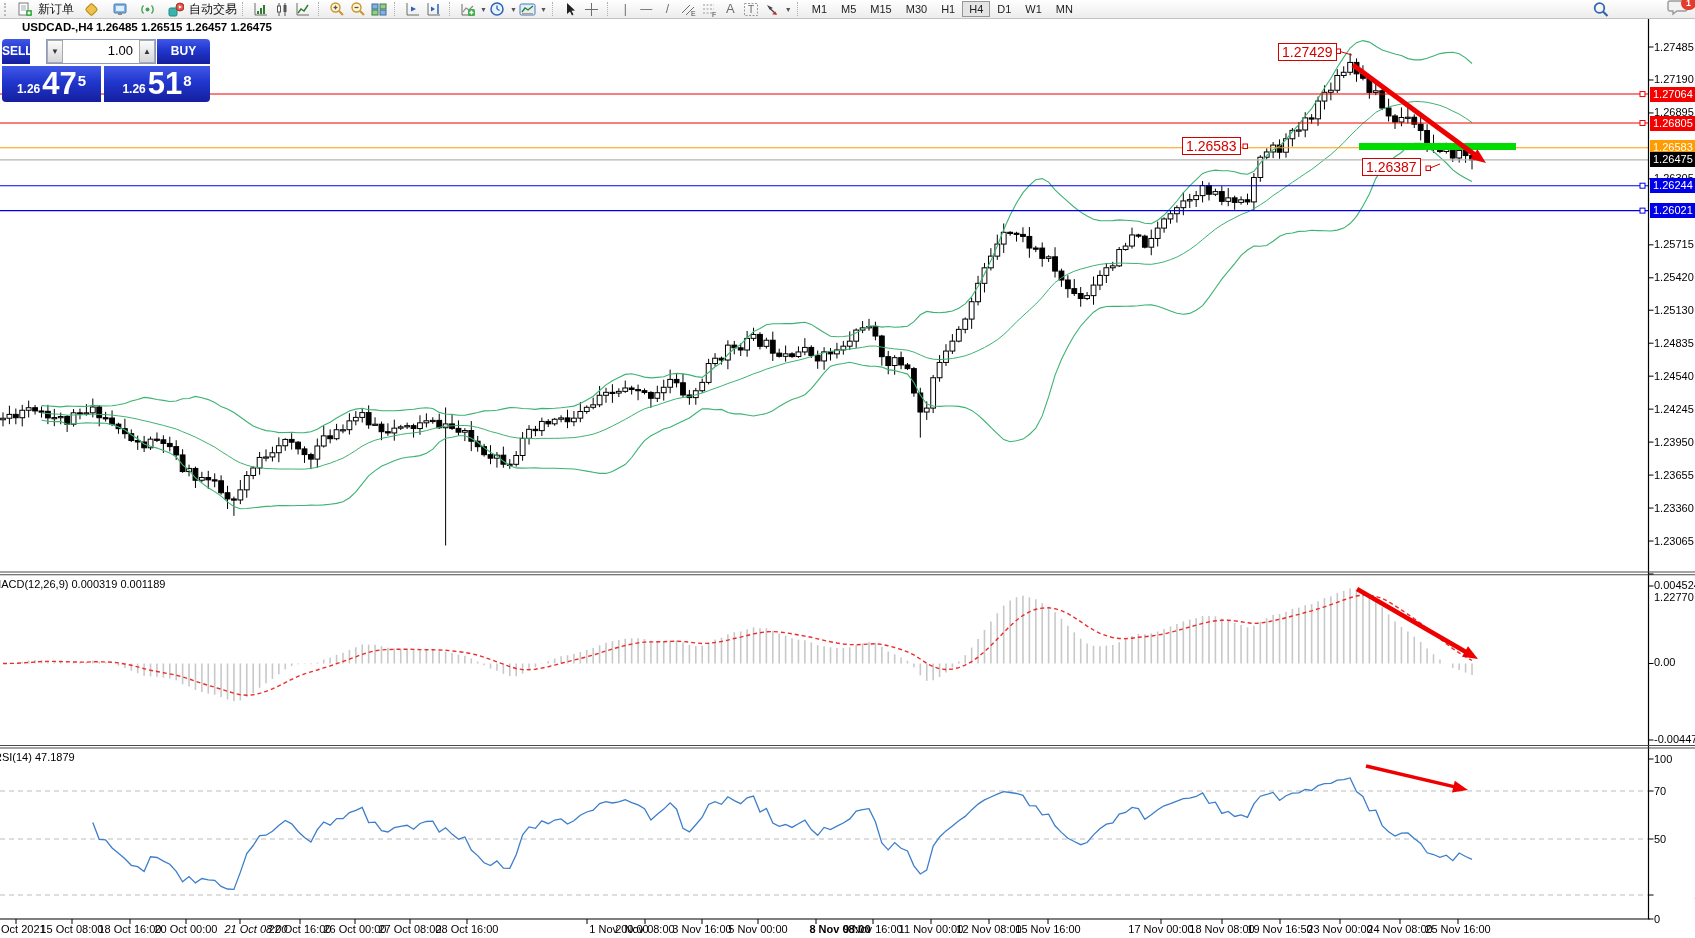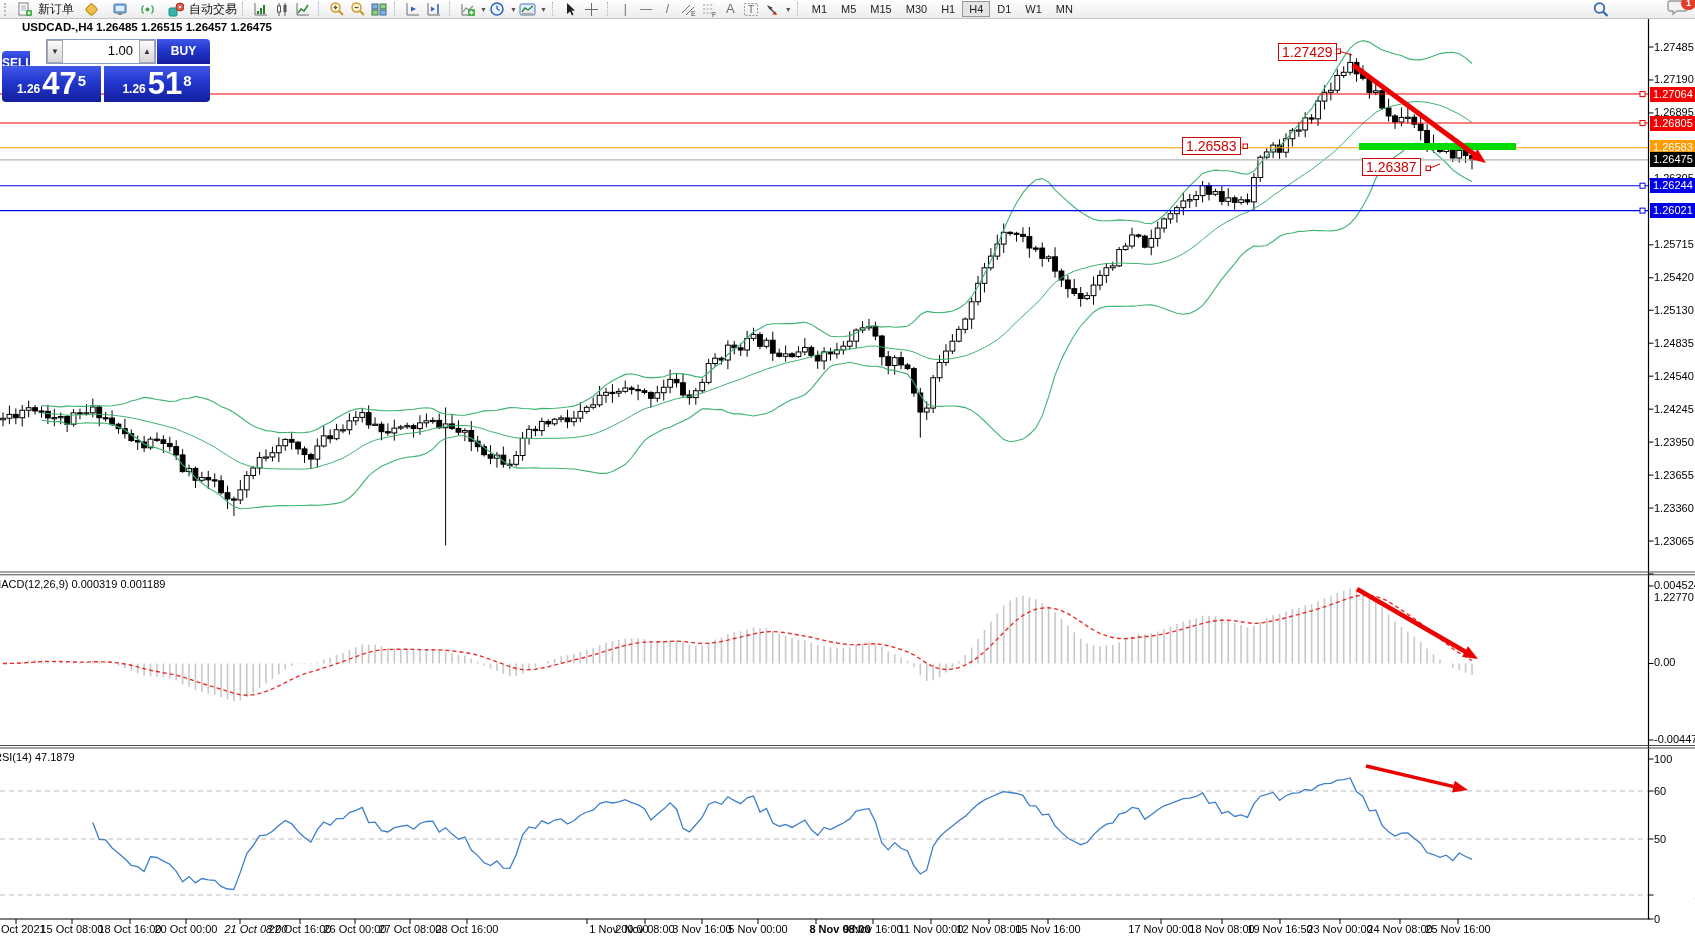--- a/index.html
+++ b/index.html
@@ -31,21 +31,21 @@
   .axbadge{position:absolute;left:1650px;width:45px;height:15px;line-height:15px;font-size:11px;
            color:#fff;padding-left:3px;z-index:16;}
   .datelabel{position:absolute;top:923px;font-size:11px;color:#000;z-index:15;white-space:nowrap;}
   .anno{position:absolute;z-index:25;background:#fff;border:1px solid #d40000;color:#d40000;
         font-size:14px;line-height:16px;padding:0 3px;cursor:pointer;}
   
   .tpanel{position:absolute;left:2px;top:39px;width:208px;height:63px;z-index:30;}
   .tseg{position:absolute;background:linear-gradient(180deg,#4058e8 0%,#2136cc 45%,#141f9e 100%);
         color:#fff;text-align:center;}
   .tbtn{font-size:12px;font-weight:bold;line-height:25px;cursor:pointer;}
-  .sellbtn{left:0;top:12px;width:28px;height:25px;border-radius:4px 0 0 0;}
+  .sellbtn{left:0;top:0;width:28px;height:25px;border-radius:4px 0 0 0;}
   .buybtn{left:155px;top:0;width:53px;height:25px;border-radius:0 4px 0 0;}
   .volwrap{position:absolute;left:44px;top:0;width:110px;height:25px;background:#fff;border:1px solid #8a9ac8;box-sizing:border-box;display:flex;}
   .spin{width:16px;background:linear-gradient(#fbfbfb,#d7d7d7);border:1px solid #aaa;box-sizing:border-box;
         font-size:8px;color:#334;display:flex;align-items:center;justify-content:center;cursor:pointer;}
   .volfield{flex:1;font-size:13px;color:#000;text-align:right;padding:3px 6px 0 0;}
   .pricebox{display:flex;align-items:flex-end;justify-content:center;padding-bottom:4px;box-sizing:border-box;cursor:pointer;}
   .sellprice{left:0;top:27px;width:99px;height:36px;border-radius:0 0 0 4px;}
   .buyprice{left:102px;top:27px;width:106px;height:36px;border-radius:0 0 4px 0;}
   .psmall{font-size:12px;font-weight:bold;margin-right:2px;line-height:18px;}
   .pbig{font-size:31px;font-weight:bold;line-height:28px;}
@@ -1110,21 +1110,21 @@
     <div class="axlabel" style="top: 303.718px;">1.25130</div>
     <div class="axlabel" style="top: 336.69px;">1.24835</div>
     <div class="axlabel" style="top: 369.663px;">1.24540</div>
     <div class="axlabel" style="top: 402.635px;">1.24245</div>
     <div class="axlabel" style="top: 435.607px;">1.23950</div>
     <div class="axlabel" style="top: 468.579px;">1.23655</div>
     <div class="axlabel" style="top: 501.551px;">1.23360</div>
     <div class="axlabel" style="top: 534.523px;">1.23065</div>
     <div class="axlabel" style="top: 591px;">1.22770</div>
     <div class="axlabel" style="top: 752.5px;">100</div>
-    <div class="axlabel" style="top: 784.5px;">60</div>
+    <div class="axlabel" style="top: 784.5px;">70</div>
     <div class="axlabel" style="top: 832.5px;">50</div>
     <div class="axlabel" style="top: 888.5px; margin-left: 40px;">15</div>
     <div class="axlabel" style="top: 912.5px;">0</div>
     <div class="axbadge" style="top: 86.5552px; background: rgb(244, 0, 0);">1.27064</div>
     <div class="axbadge" style="top: 115.504px; background: rgb(244, 0, 0);">1.26805</div>
     <div class="axbadge" style="top: 140.317px; background: rgb(255, 156, 0);">1.26583</div>
     <div class="axbadge" style="top: 152.388px; background: rgb(0, 0, 0);">1.26475</div>
     <div class="axbadge" style="top: 178.207px; background: rgb(0, 0, 232);">1.26244</div>
     <div class="axbadge" style="top: 203.131px; background: rgb(0, 0, 232);">1.26021</div>
     <div class="datelabel" style="left: 1px;">Oct 2021</div>

